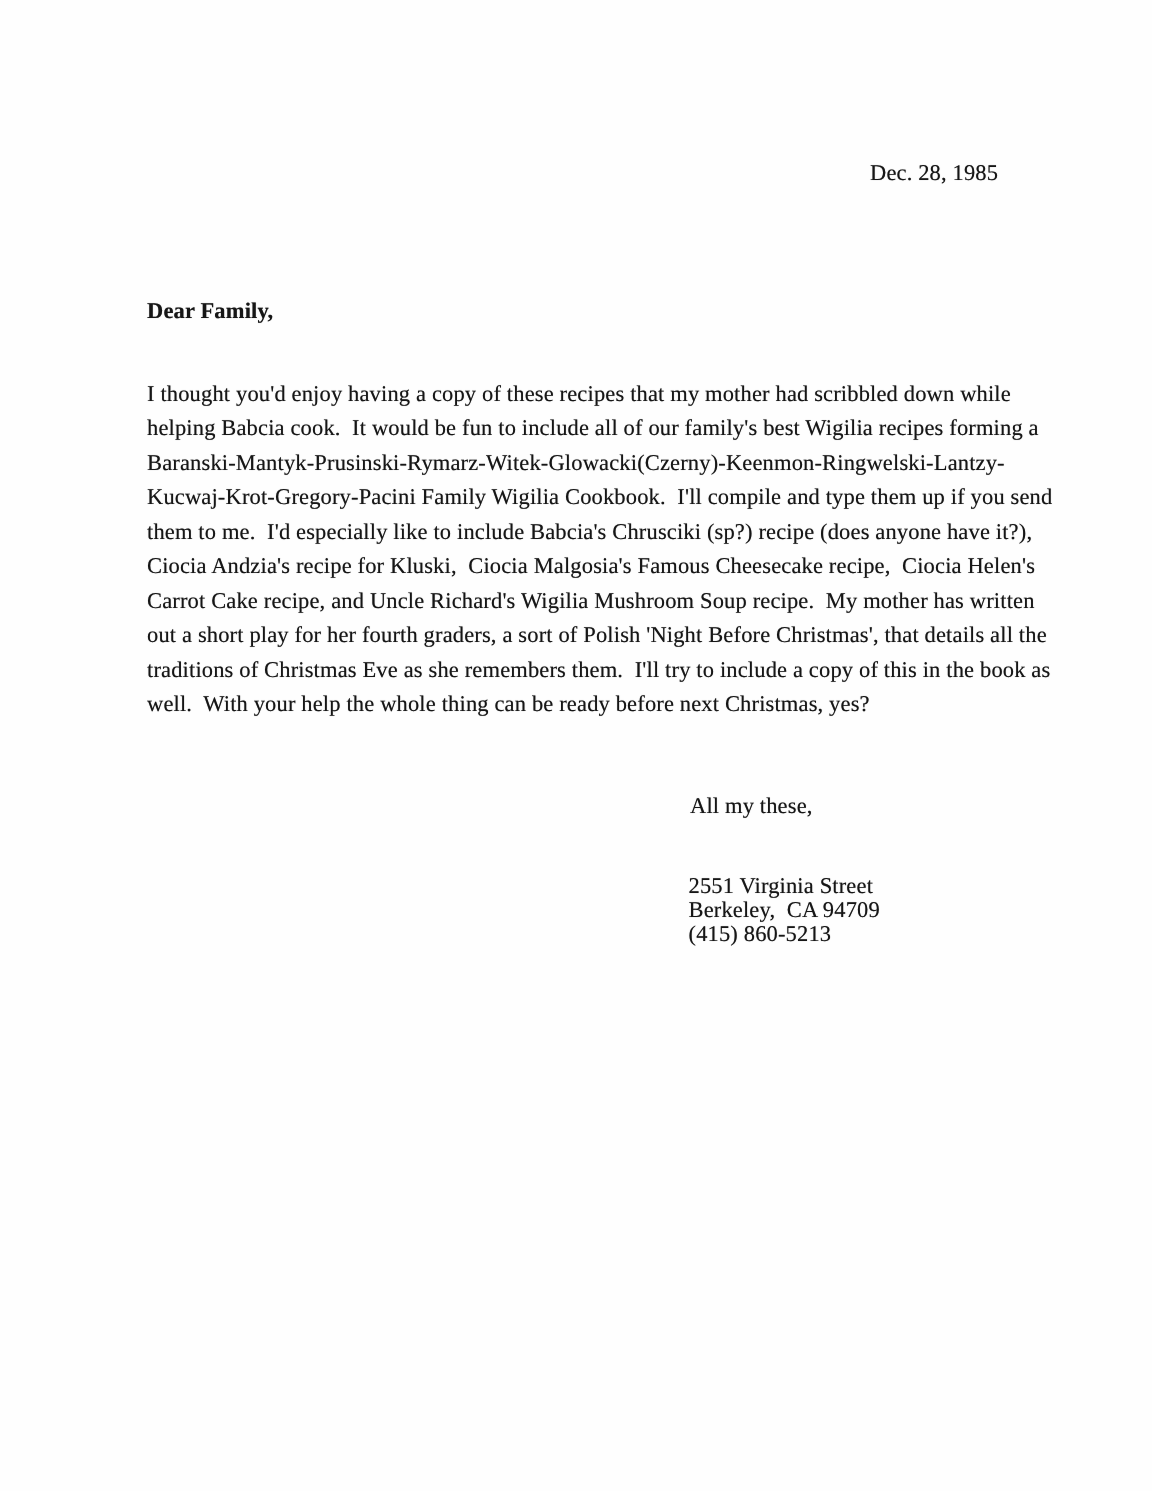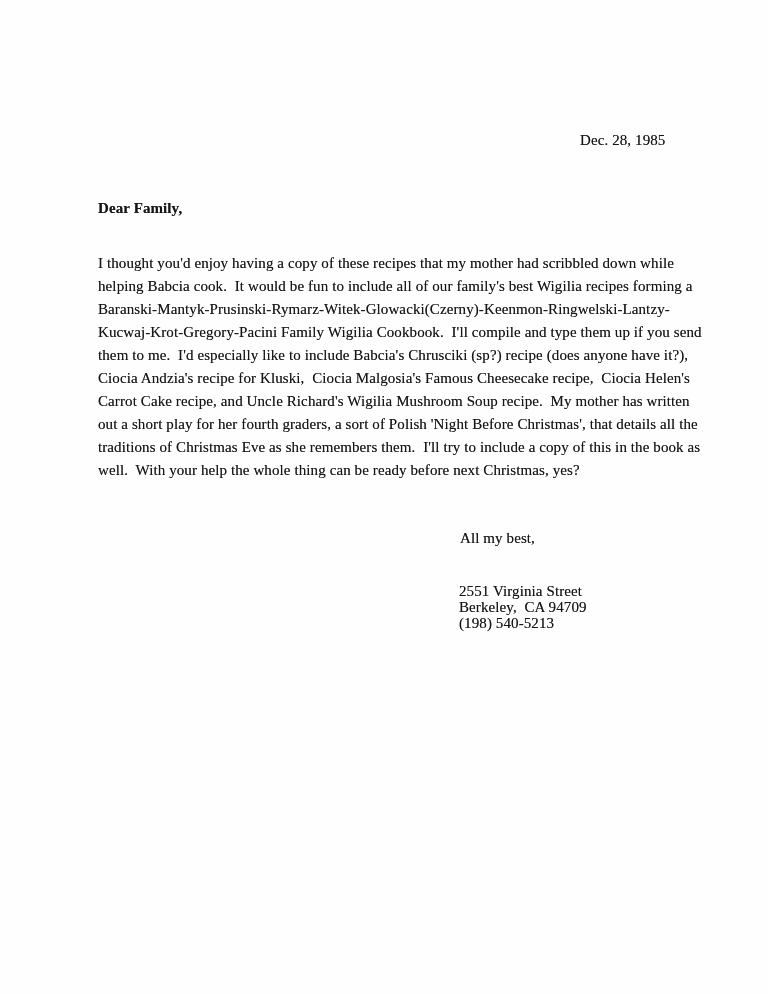--- a/index.html
+++ b/index.html
@@ -20,21 +20,20 @@
       position: absolute;
       white-space: pre;
       font-size: 15px;
       line-height: 19px;
       text-shadow: 0 0 0.5px rgba(10,10,10,0.55);
       letter-spacing: 0.1px;
     }
     .date-line {
       left: 580px;
       top: 107px;
-      margin-top: 24px;
     }
     .salutation {
       left: 98px;
       top: 199px;
       font-weight: bold;
     }
     .letter-body {
       left: 98px;
       top: 252px;
       line-height: 23px;
@@ -62,19 +61,19 @@
 helping Babcia cook.  It would be fun to include all of our family's best Wigilia recipes forming a
 Baranski-Mantyk-Prusinski-Rymarz-Witek-Glowacki(Czerny)-Keenmon-Ringwelski-Lantzy-
 Kucwaj-Krot-Gregory-Pacini Family Wigilia Cookbook.  I'll compile and type them up if you send
 them to me.  I'd especially like to include Babcia's Chrusciki (sp?) recipe (does anyone have it?),
 Ciocia Andzia's recipe for Kluski,  Ciocia Malgosia's Famous Cheesecake recipe,  Ciocia Helen's
 Carrot Cake recipe, and Uncle Richard's Wigilia Mushroom Soup recipe.  My mother has written
 out a short play for her fourth graders, a sort of Polish 'Night Before Christmas', that details all the
 traditions of Christmas Eve as she remembers them.  I'll try to include a copy of this in the book as
 well.  With your help the whole thing can be ready before next Christmas, yes?</div>
 
-  <div class="txt closing">All my best,</div>
+  <div class="txt closing">All my these,</div>
 
   <div class="txt sender-address">2551 Virginia Street
 Berkeley,  CA 94709
-(198) 540-5213</div>
+(415) 860-5213</div>
 
 </div>
 
 </body></html>

